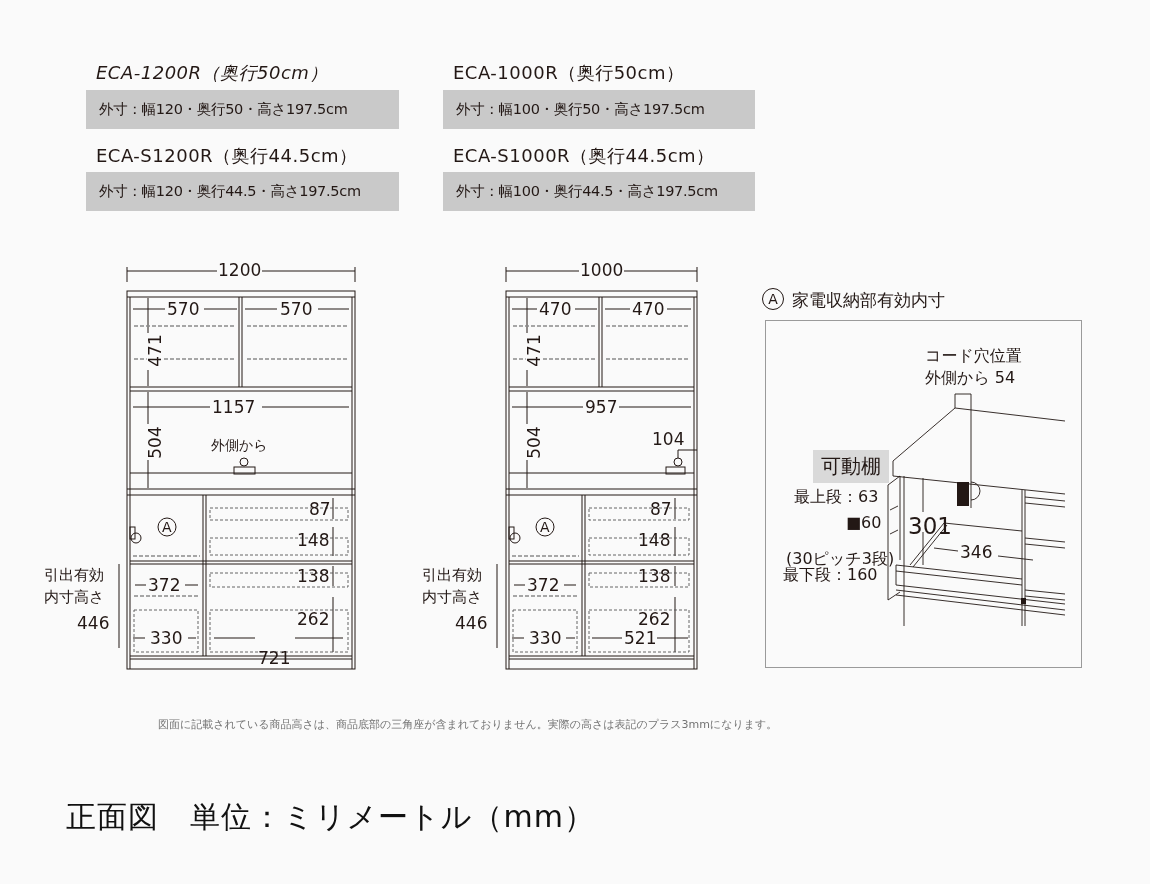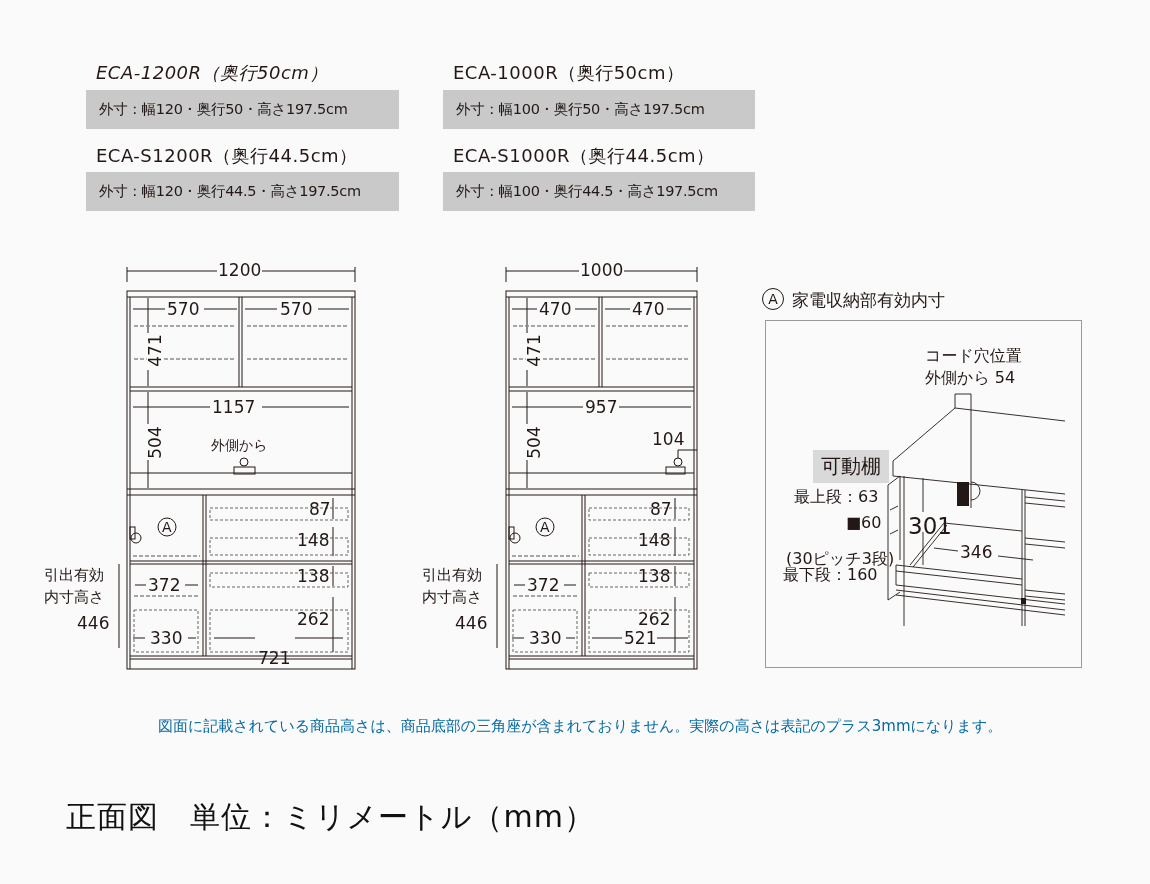--- a/index.html
+++ b/index.html
@@ -8,21 +8,21 @@
     font-family: "DejaVu Sans", "Liberation Sans", sans-serif; color: #231815; overflow: hidden;
   }
   .abs { position: absolute; }
   .model-title { font-size: 18px; letter-spacing: 0.5px; white-space: nowrap; }
   .spec-box {
     background: #c9c9c9; height: 39px; font-size: 14.5px; line-height: 39px;
     padding-left: 13px; box-sizing: border-box; white-space: nowrap; letter-spacing: -0.3px;
   }
   .lbl { font-size: 17px; line-height: 1; white-space: nowrap; position: absolute; }
   .lbl-s { font-size: 14px; line-height: 1; white-space: nowrap; position: absolute; }
-  .note { font-size: 15px; white-space: nowrap; color: #0369a1; }
+  .note { font-size: 11px; white-space: nowrap; color: #737373; }
   .footer-title { font-size: 30px; white-space: nowrap; letter-spacing: 1px; color: #111; }
   .bgwhite { background: #fafafa; padding: 0 1px; }
   svg { position: absolute; left: 0; top: 0; overflow: visible; }
   .sec-title { font-size: 17px; white-space: nowrap; }
   .panel-tag { background: #d9d9d9; font-size: 20px; padding: 3px 8px; white-space: nowrap; }
 </style>
 </head>
 <body>
 
 <div class="abs model-title" style="left:96px;top:61px;font-style:italic;">ECA-1200R（奥行50cm）</div>

